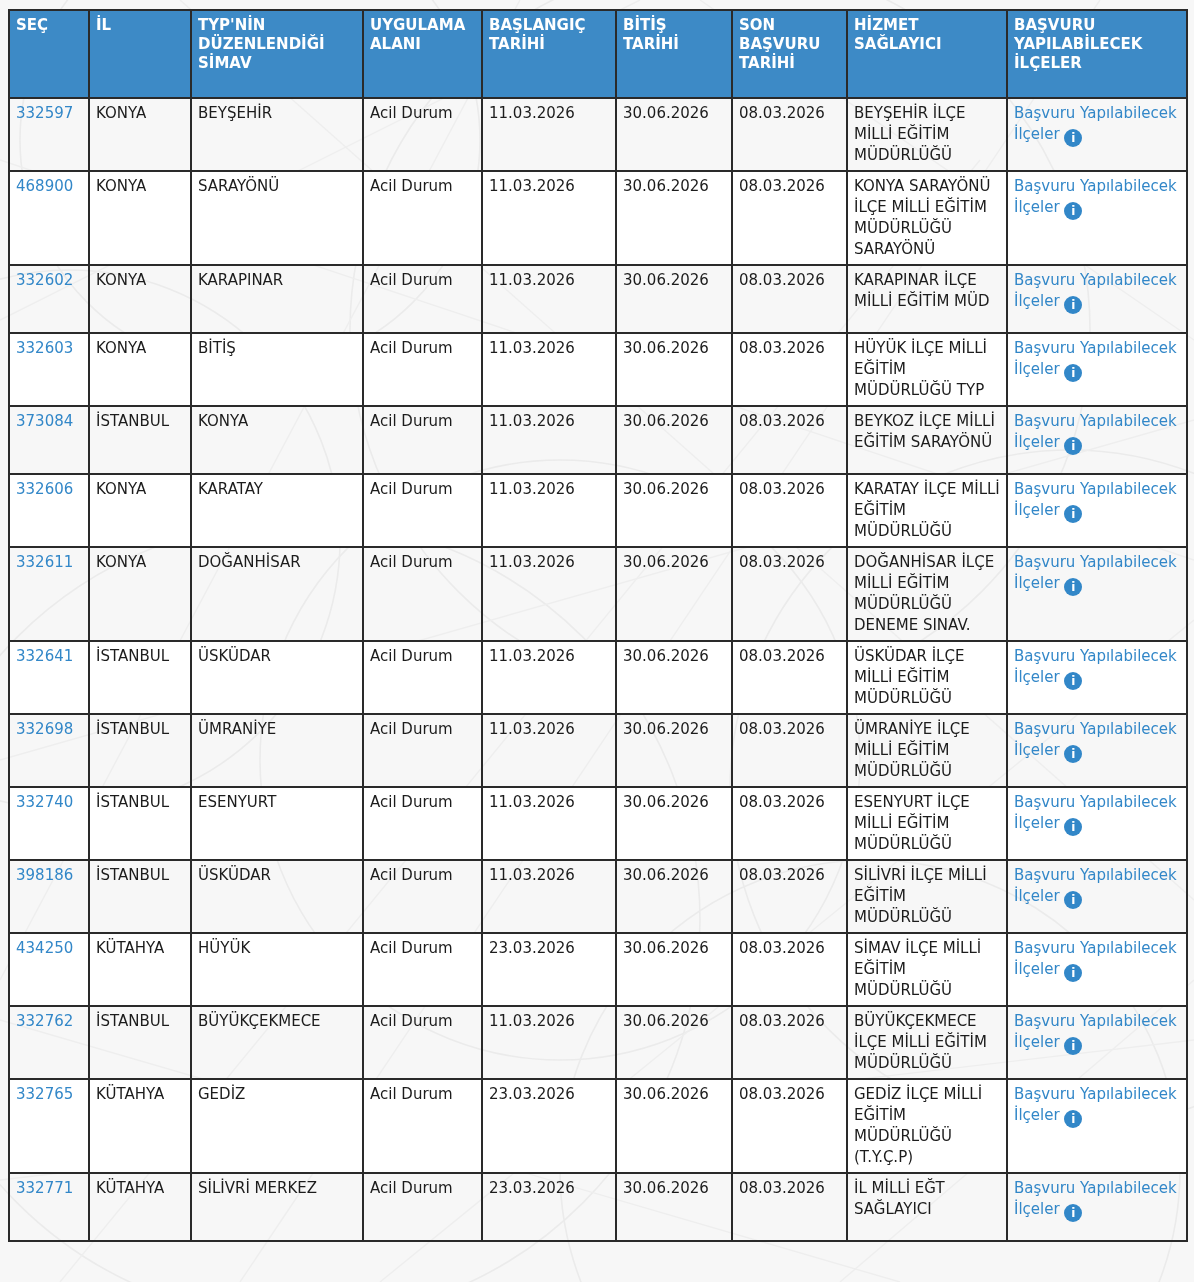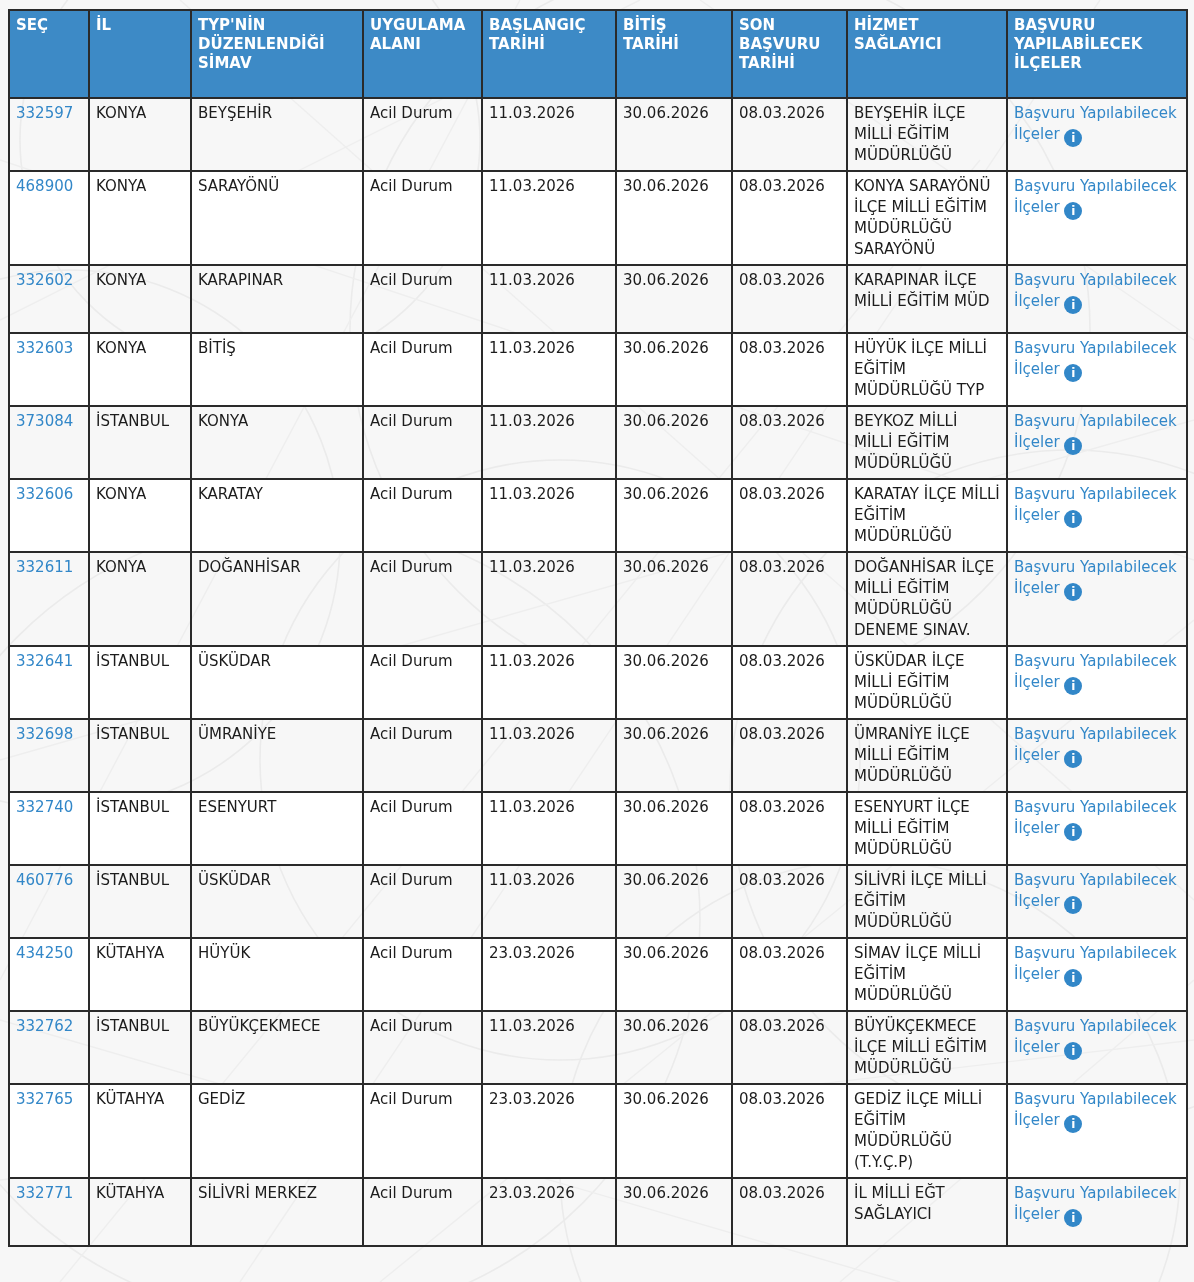--- a/index.html
+++ b/index.html
@@ -210,21 +210,21 @@
   <tr>
     <td>
       <a class="id-link" href="#">373084</a>
     </td>
     <td>İSTANBUL</td>
     <td>KONYA</td>
     <td>Acil Durum</td>
     <td>11.03.2026</td>
     <td>30.06.2026</td>
     <td>08.03.2026</td>
-    <td>BEYKOZ MİLLİ MİLLİ EĞİTİM MÜDÜRLÜĞÜ</td>
+    <td>BEYKOZ İLÇE MİLLİ EĞİTİM SARAYÖNÜ</td>
     <td>
       <a class="districts-link" href="#">
         <span>Başvuru Yapılabilecek İlçeler</span>
         <span class="info-icon">i</span>
       </a>
     </td>
   </tr>
 
   <tr>
     <td>
@@ -316,21 +316,21 @@
     <td>
       <a class="districts-link" href="#">
         <span>Başvuru Yapılabilecek İlçeler</span>
         <span class="info-icon">i</span>
       </a>
     </td>
   </tr>
 
   <tr>
     <td>
-      <a class="id-link" href="#">460776</a>
+      <a class="id-link" href="#">398186</a>
     </td>
     <td>İSTANBUL</td>
     <td>ÜSKÜDAR</td>
     <td>Acil Durum</td>
     <td>11.03.2026</td>
     <td>30.06.2026</td>
     <td>08.03.2026</td>
     <td>SİLİVRİ İLÇE MİLLİ EĞİTİM MÜDÜRLÜĞÜ</td>
     <td>
       <a class="districts-link" href="#">

